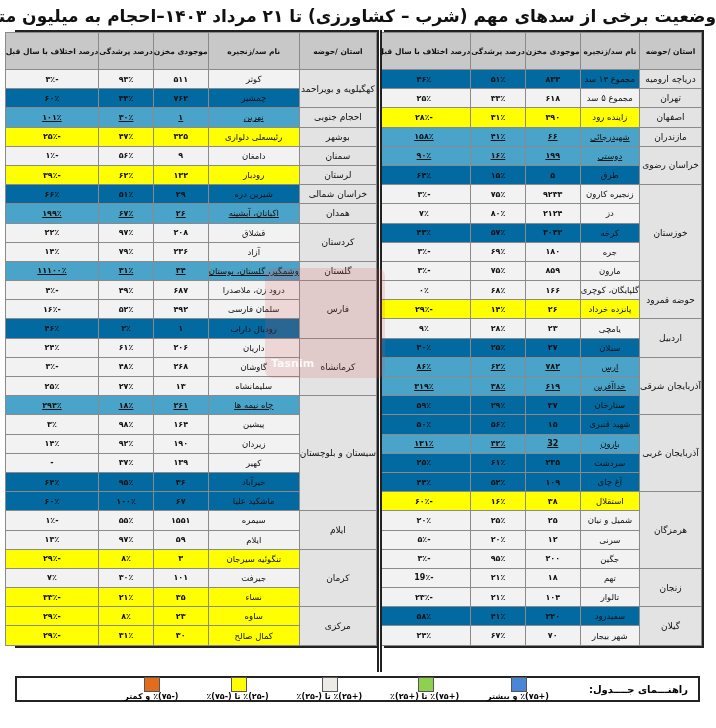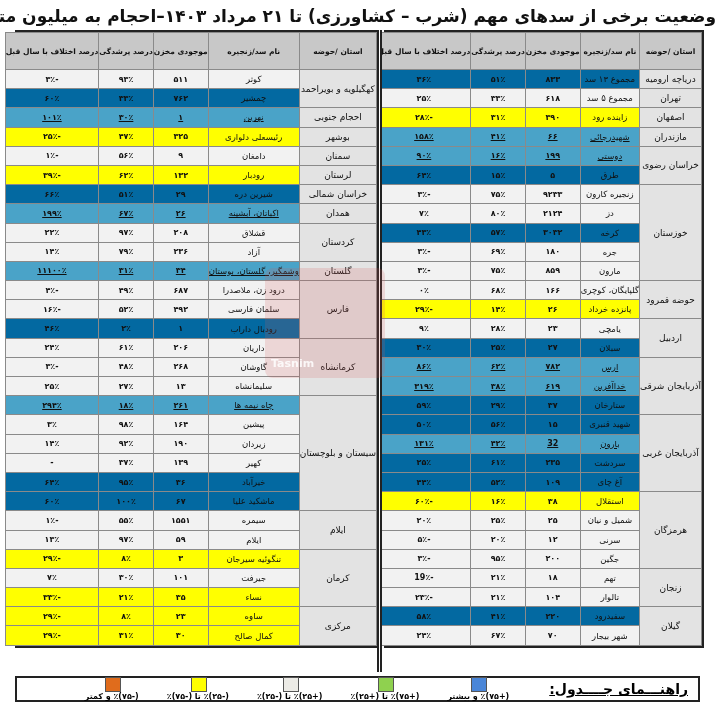--- a/index.html
+++ b/index.html
@@ -19,21 +19,21 @@
   #right { left:384px; width:316px; }
   .sep { position:absolute; top:30px; left:377px; width:5px; height:642px;
          border-left:2px solid #222; border-right:2px solid #222; box-sizing:border-box; background:#fff; }
   .c-white { background:#f2f2f2; }
   .c-green { background:#0369a1; }
   .c-blue { background:#4aa3c8;text-decoration:underline; }
   .c-yellow { background:#ffff00; }
   .legend { position:absolute; left:15px; top:676px; width:685px; height:26px;
             border:2px solid #222; box-sizing:border-box; display:flex; align-items:center;
             direction:rtl; padding:0 10px; font-size:8px; font-weight:bold; background:#fff; }
-  .legend .ltitle { font-size:14px; margin-left:40px;text-decoration:underline; }
+  .legend .ltitle { font-size:10px; margin-left:40px; }
   .legend .item { display:flex; align-items:center; margin-left:28px; direction:rtl;flex-direction:column; }
   .legend .sw { width:14px; height:13px; border:1px solid #555; margin-left:6px; margin-right:4px; }
   .sw-blue { background:#4a86d8; }
   .sw-green { background:#8fd14f; }
   .sw-white { background:#ecebe6; }
   .sw-yellow { background:#ffff00; }
   .sw-orange { background:#e06c1c; }
   .wm { position:absolute; left:265px; top:268px; width:120px; height:110px; border-radius:8px;
         background:rgba(210,90,90,0.18); pointer-events:none; }
   .wm span { position:absolute; bottom:8px; left:6px; font-size:11px; color:rgba(255,255,255,0.85);

